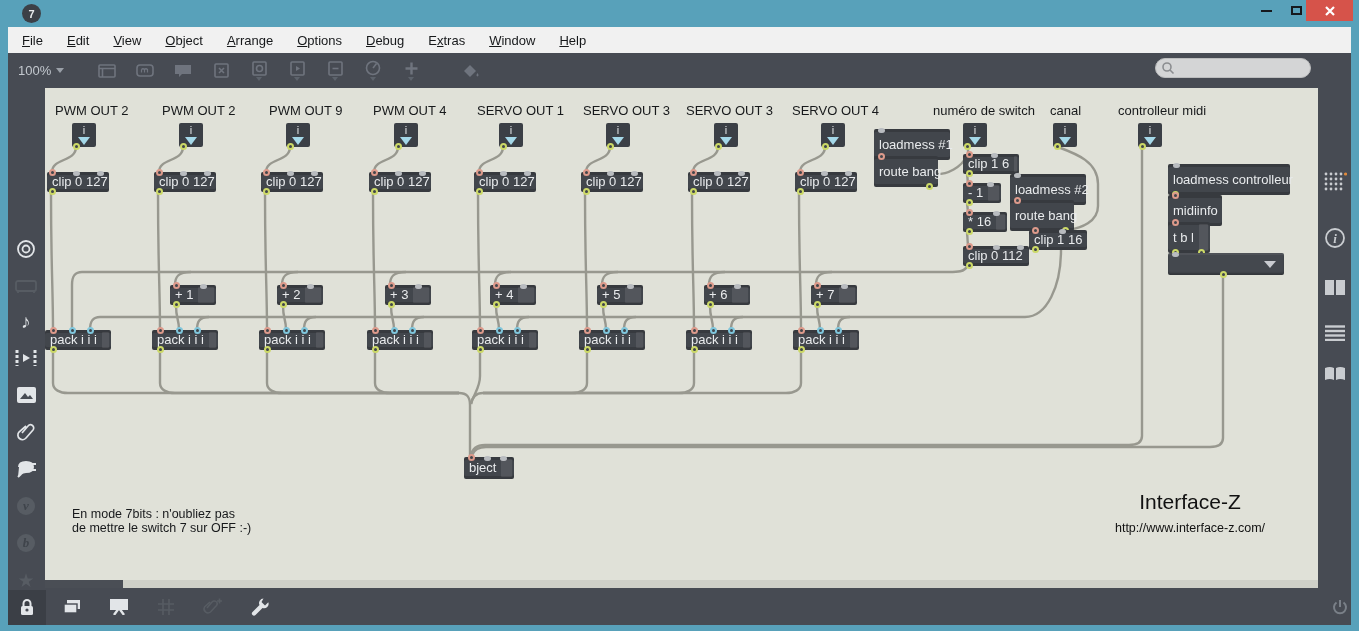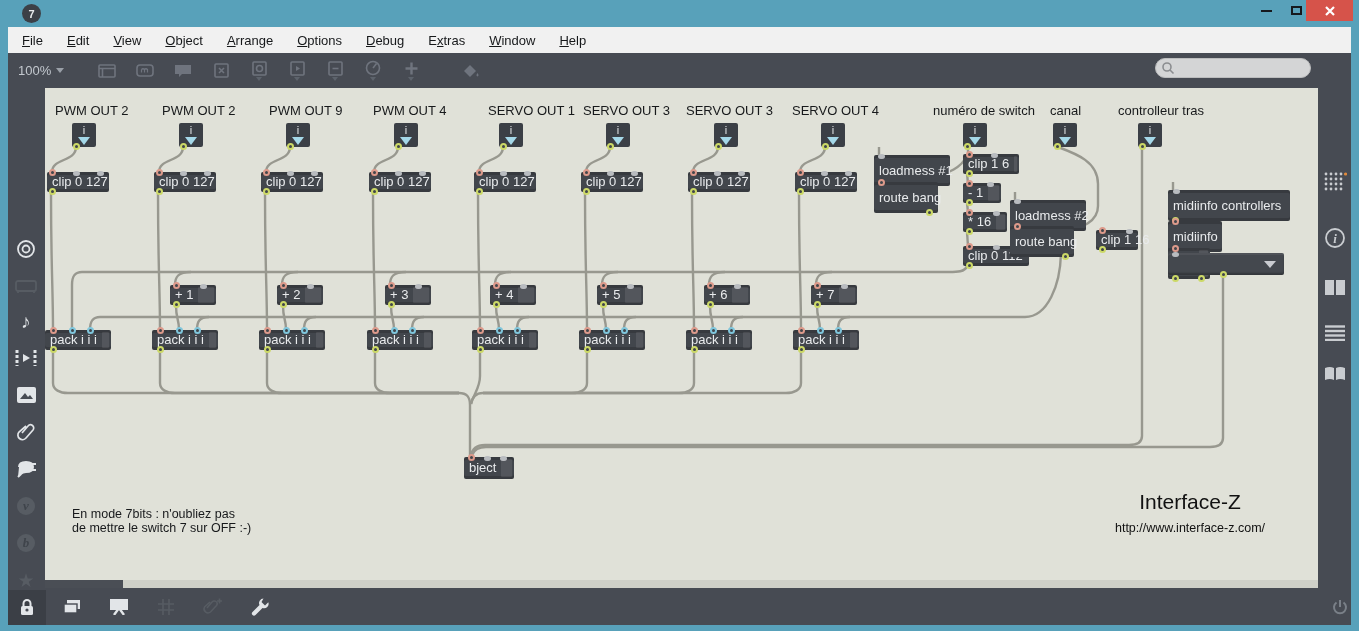--- a/index.html
+++ b/index.html
@@ -47,21 +47,21 @@
   
   .canvas { position:absolute; left:45px; top:88px; width:1273px; height:500px; background:#e0e1d8; }
   .hscroll { position:absolute; left:0; bottom:0; width:100%; height:8px; background:#cfd0c8; }
   .hscroll b { position:absolute; left:0; top:0; width:78px; height:8px; background:#4a4e55; }
   .wires { position:absolute; left:0; top:0; z-index:1; }
   .wires path { fill:none; stroke:#98988f; stroke-width:2.4; }
   .lbl { position:absolute; z-index:2; font-size:13px; color:#17191b; white-space:nowrap; }
   .obj { position:absolute; z-index:3; height:20px; background:#42464c; border-radius:2px;
          box-shadow:inset 0 3px 0 rgba(0,0,0,.16), inset 0 -3px 0 rgba(0,0,0,.16);
          display:flex; align-items:center; color:#e9ebed; font-size:13px; }
-  .obj.h18 { height:31px;margin-top:26px; }
+  .obj.h18 { height:31px; }
   .obj .t { padding:0 5px; white-space:nowrap; line-height:12px; }
   .obj .g { flex:1; align-self:stretch; margin:2px 2px 2px 0; background:rgba(255,255,255,.09); border-radius:1px; }
   .pin { position:absolute; width:7px; height:7px; border-radius:50%; background:#42464c; border:2px solid #c3c6c9; z-index:4; }
   .pin.top { top:-3px; } .pin.bot { bottom:-3px; }
   .pin.hot { border-color:#dd9a8b; } .pin.cyan { border-color:#7fc6dc; } .pin.out { border-color:#ccd967; }
   .pin.bump { border-color:#b9bcc0; background:#b9bcc0; height:5px; top:-1px; border-width:1px; }
   .nbx { position:absolute; z-index:3; width:24px; height:24px; background:#3b3f46; border-radius:2px;
          display:flex; flex-direction:column; align-items:center; justify-content:center; }
   .nbx .il { color:#dfe2e4; font-size:11px; line-height:11px; }
   .nbx .tri { width:0; height:0; border-left:6px solid transparent; border-right:6px solid transparent;
@@ -414,27 +414,27 @@
   </svg>
 
   <div class="hscroll">
       <b></b>
     </div>
 
   <div class="lbl" style="left:10px;top:15px">PWM OUT 2</div>
   <div class="lbl" style="left:117px;top:15px">PWM OUT 2</div>
   <div class="lbl" style="left:224px;top:15px">PWM OUT 9</div>
   <div class="lbl" style="left:328px;top:15px">PWM OUT 4</div>
-  <div class="lbl" style="left:443px;top:15px">SERVO OUT 1</div>
+  <div class="lbl" style="left:432px;top:15px">SERVO OUT 1</div>
   <div class="lbl" style="left:538px;top:15px">SERVO OUT 3</div>
   <div class="lbl" style="left:641px;top:15px">SERVO OUT 3</div>
   <div class="lbl" style="left:747px;top:15px">SERVO OUT 4</div>
   <div class="lbl" style="left:888px;top:15px">numéro de switch</div>
   <div class="lbl" style="left:1005px;top:15px">canal</div>
-  <div class="lbl" style="left:1073px;top:15px">controlleur tras</div>
+  <div class="lbl" style="left:1073px;top:15px">controlleur midi</div>
 
   <div class="nbx" style="left:27px;top:35px">
       <span class="il">i</span>
       <span class="tri"></span>
       <span class="pin bot out" style="left:1px"></span>
     </div>
   <div class="nbx" style="left:134px;top:35px">
       <span class="il">i</span>
       <span class="tri"></span>
       <span class="pin bot out" style="left:1px"></span>
@@ -699,31 +699,31 @@
   <div class="obj h18" style="left:965px;top:86px;width:76px">
       <span class="pin top bump" style="left:4px"></span>
       <span class="t">loadmess #2</span>
       <span class="pin bot out" style="left:4px"></span>
     </div>
   <div class="obj h18" style="left:965px;top:112px;width:64px">
       <span class="pin top hot" style="left:4px"></span>
       <span class="t">route bang</span>
       <span class="pin bot out" style="left:52px"></span>
     </div>
-  <div class="obj" style="left:1051px;top:142px;width:42px">
+  <div class="obj" style="left:984px;top:142px;width:58px">
       <span class="pin top hot" style="left:3px"></span>
       <span class="pin top bump" style="left:30px"></span>
       <span class="t">clip 1 16</span>
       <span class="g"></span>
       <span class="pin bot out" style="left:3px"></span>
     </div>
 
   <div class="obj h18" style="left:1123px;top:76px;width:122px">
       <span class="pin top bump" style="left:5px"></span>
-      <span class="t">midiinfo controllers</span>
+      <span class="t">loadmess controlleur</span>
       <span class="pin bot out" style="left:4px"></span>
     </div>
   <div class="obj h18" style="left:1123px;top:107px;width:54px">
       <span class="pin top hot" style="left:4px"></span>
       <span class="t">midiinfo</span>
       <span class="pin bot out" style="left:4px"></span>
     </div>
   <div class="obj h18" style="left:1123px;top:134px;width:42px">
       <span class="pin top hot" style="left:4px"></span>
       <span class="t">t b l</span>

